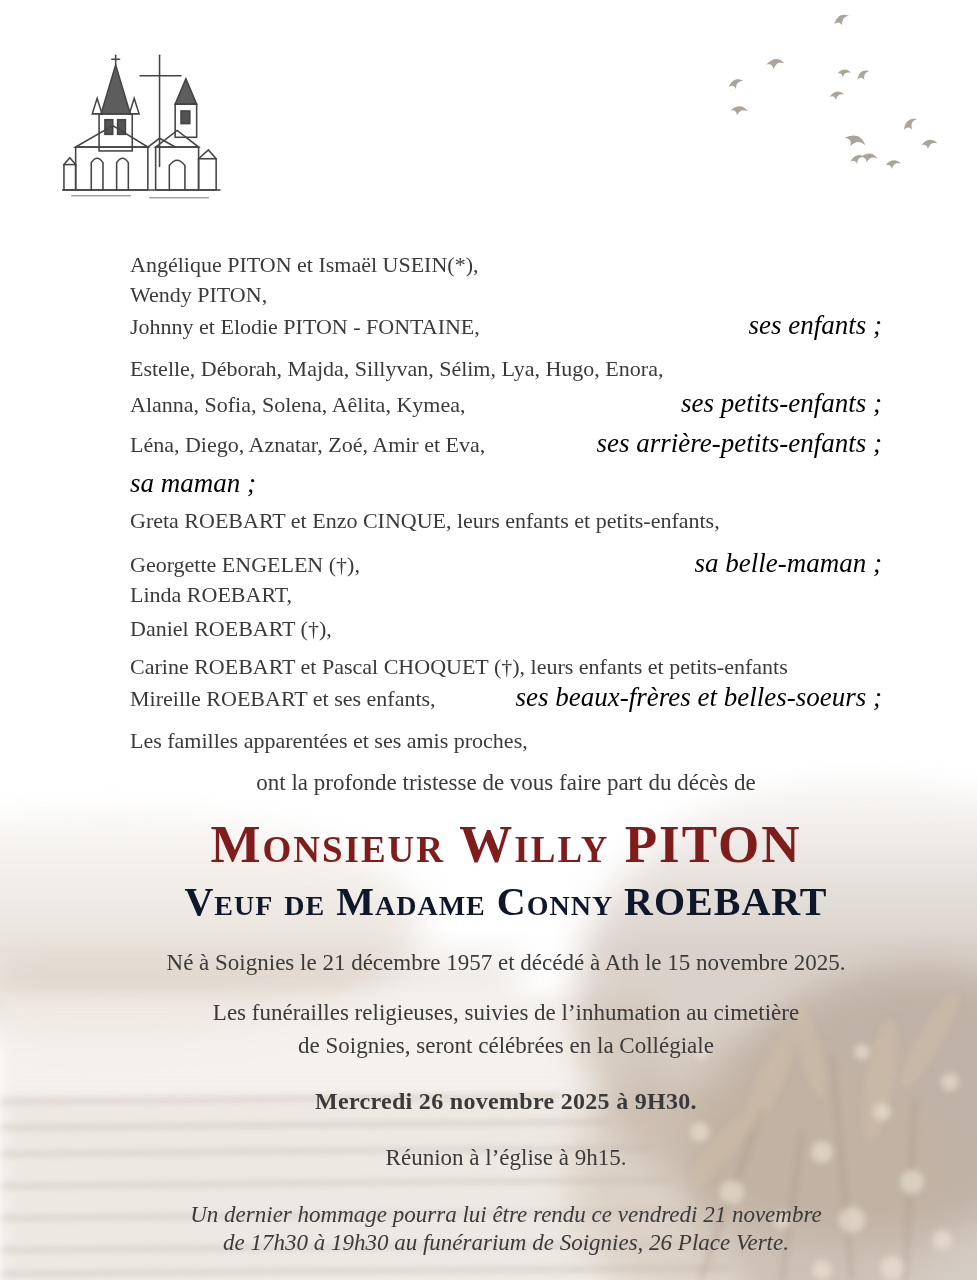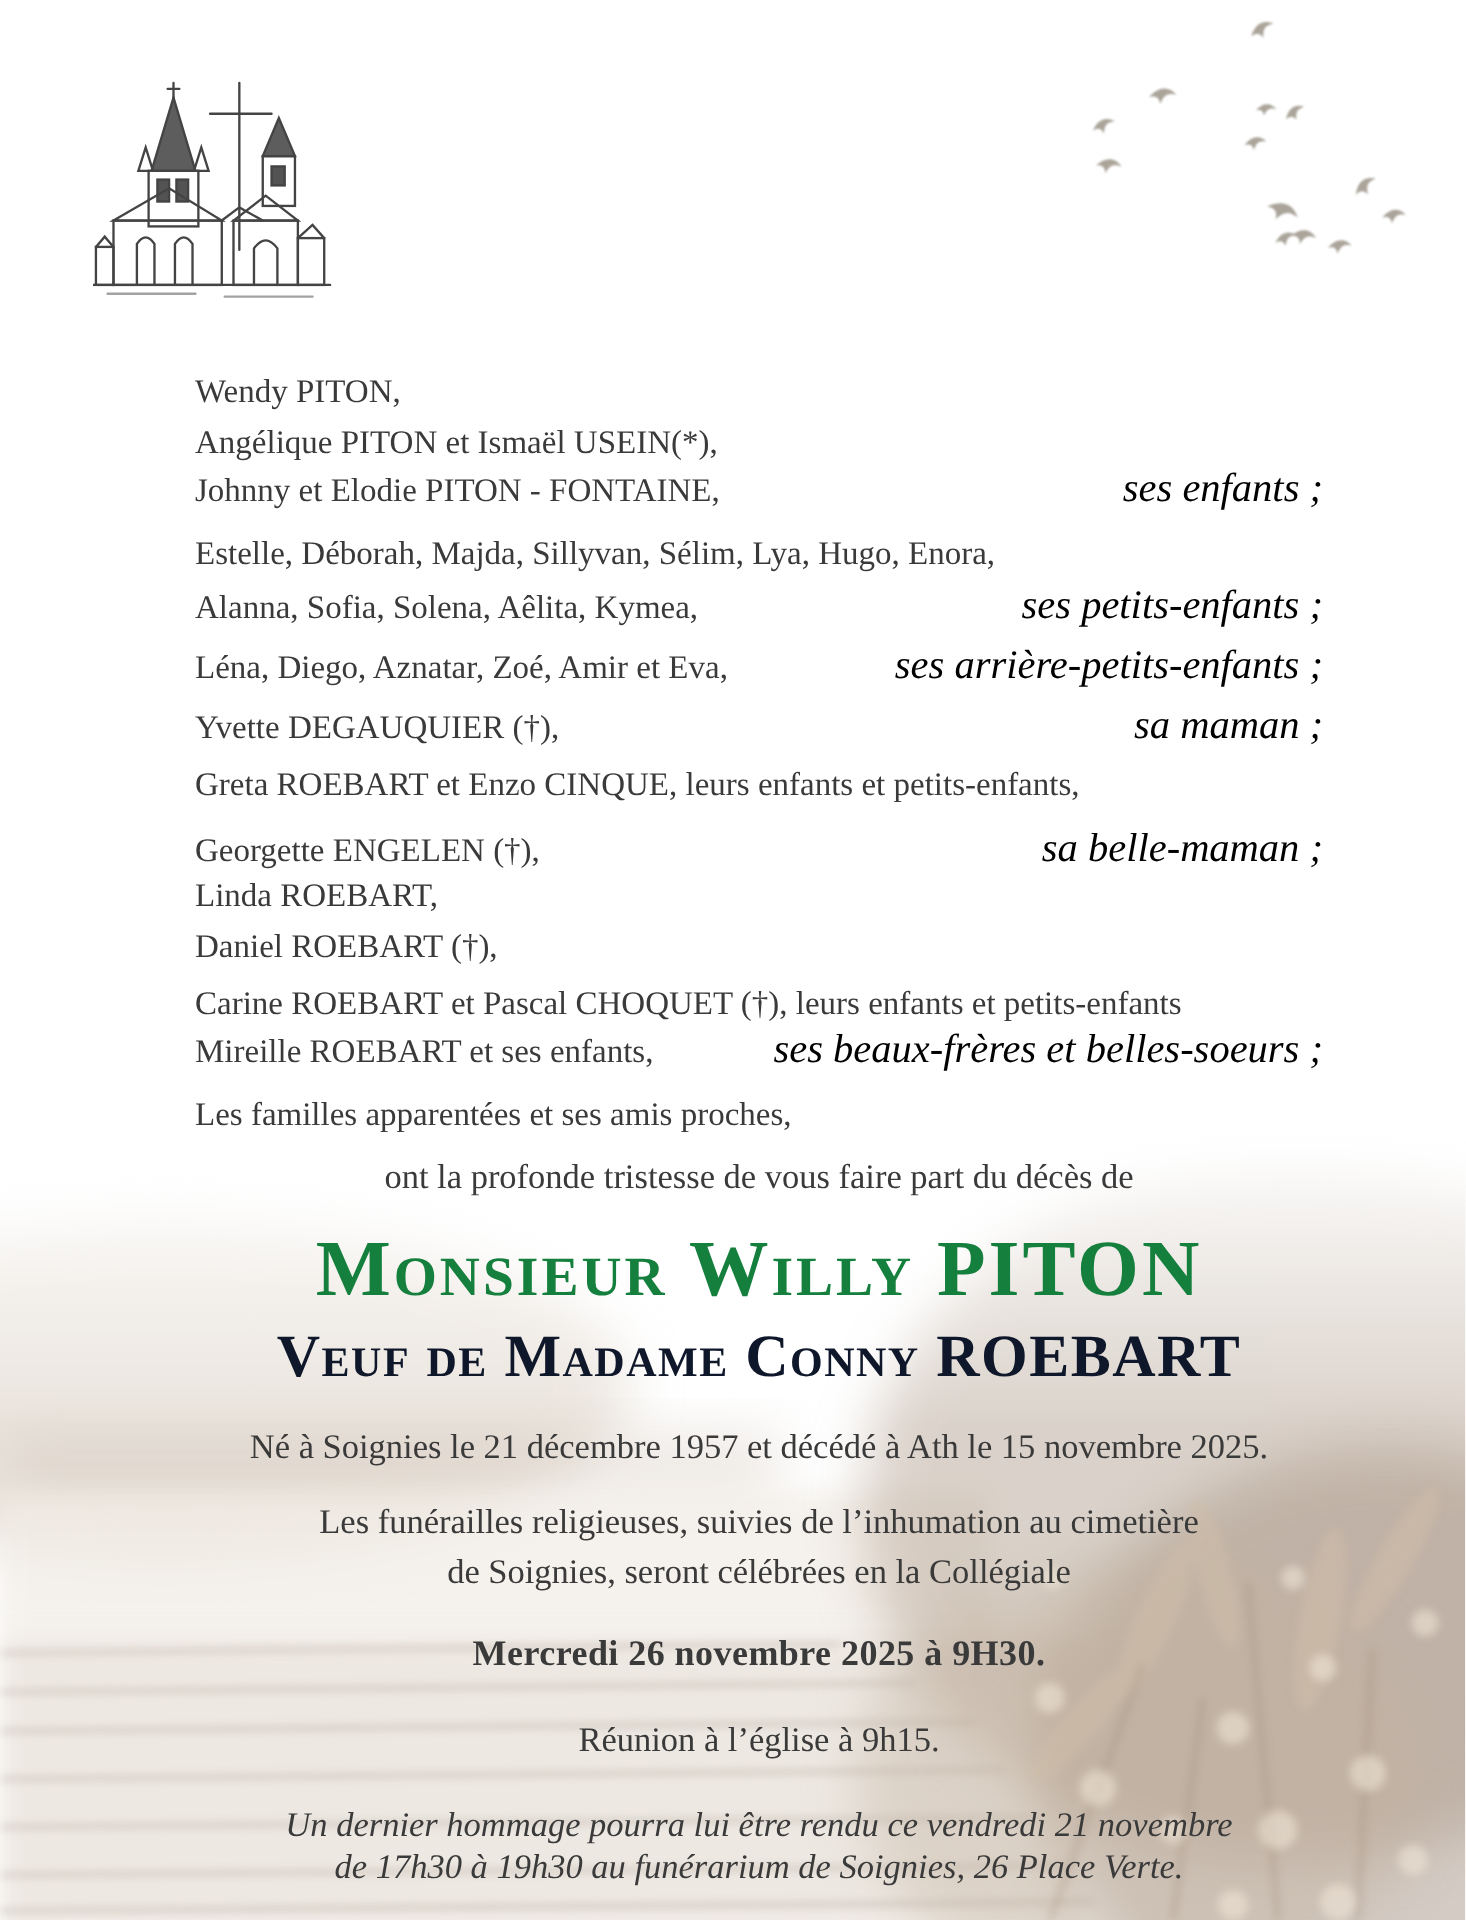--- a/index.html
+++ b/index.html
@@ -21,21 +21,21 @@
   .row{display:flex;justify-content:space-between;align-items:baseline;line-height:30px;}
   .row .name{font-size:22px;white-space:nowrap;}
   .row .rel{font-size:27px;font-style:italic;white-space:nowrap;color:#000000;}
   .g-sm{margin-top:4px;}
   .g-md{margin-top:8px;}
   .g-lg{margin-top:12px;}
   .announce{margin-top:12px;text-align:center;font-size:23px;line-height:30px;}
   .main-name{
     margin-top:16px;text-align:center;
     font-variant:small-caps;font-weight:600;
-    font-size:53px;line-height:60px;letter-spacing:2px;color:#15803d;
+    font-size:53px;line-height:60px;letter-spacing:2px;color:#7f1d1d;
   }
   .status-line{
     margin-top:4px;text-align:center;
     font-variant:small-caps;font-weight:600;
     font-size:40px;line-height:48px;letter-spacing:1px;color:#0f172a;
   }
   .dates{margin-top:22px;text-align:center;font-size:23px;line-height:30px;}
   .ceremony{margin-top:18px;text-align:center;font-size:23px;line-height:33px;}
   .cer-date{margin-top:26px;text-align:center;font-size:24px;font-weight:700;letter-spacing:.3px;}
   .meeting{margin-top:30px;text-align:center;font-size:23px;}
@@ -171,46 +171,45 @@
       <use href="#bird" transform="translate(172,145) scale(1.5) rotate(20)"></use>
       <use href="#bird" transform="translate(160,150) scale(1.3) rotate(-5)"></use>
       <use href="#bird" transform="translate(196,153) scale(1.4) rotate(10)"></use>
       <use href="#bird" transform="translate(212,118) scale(1.5) rotate(-25)"></use>
       <use href="#bird" transform="translate(232,133) scale(1.4) rotate(8)"></use>
     </g>
   </svg>
 
   <div class="content">
 
-    <div class="row">
-      <span class="name">Wendy PITON,</span>
-      <span class="rel"></span>
-    </div>
     <div class="row g-sm">
       <span class="name">Angélique PITON et Ismaël USEIN(*),</span>
+      <span class="rel"></span>
+    </div>
+    <div class="row">
+      <span class="name">Wendy PITON,</span>
       <span class="rel"></span>
     </div>
     <div class="row">
       <span class="name">Johnny et Elodie PITON - FONTAINE,</span>
       <span class="rel">ses enfants ;</span>
     </div>
     <div class="row g-lg">
       <span class="name">Estelle, Déborah, Majda, Sillyvan, Sélim, Lya, Hugo, Enora,</span>
       <span class="rel"></span>
     </div>
     <div class="row g-sm">
       <span class="name">Alanna, Sofia, Solena, Aêlita, Kymea,</span>
       <span class="rel">ses petits-enfants ;</span>
     </div>
     <div class="row g-md">
       <span class="name">Léna, Diego, Aznatar, Zoé, Amir et Eva,</span>
       <span class="rel">ses arrière-petits-enfants ;</span>
     </div>
     <div class="row g-md">
-      <span class="name">Yvette DEGAUQUIER (†),</span>
       <span class="rel">sa maman ;</span>
     </div>
     <div class="row g-md">
       <span class="name">Greta ROEBART et Enzo CINQUE, leurs enfants et petits-enfants,</span>
       <span class="rel"></span>
     </div>
     <div class="row g-lg">
       <span class="name">Georgette ENGELEN (†),</span>
       <span class="rel">sa belle-maman ;</span>
     </div>

